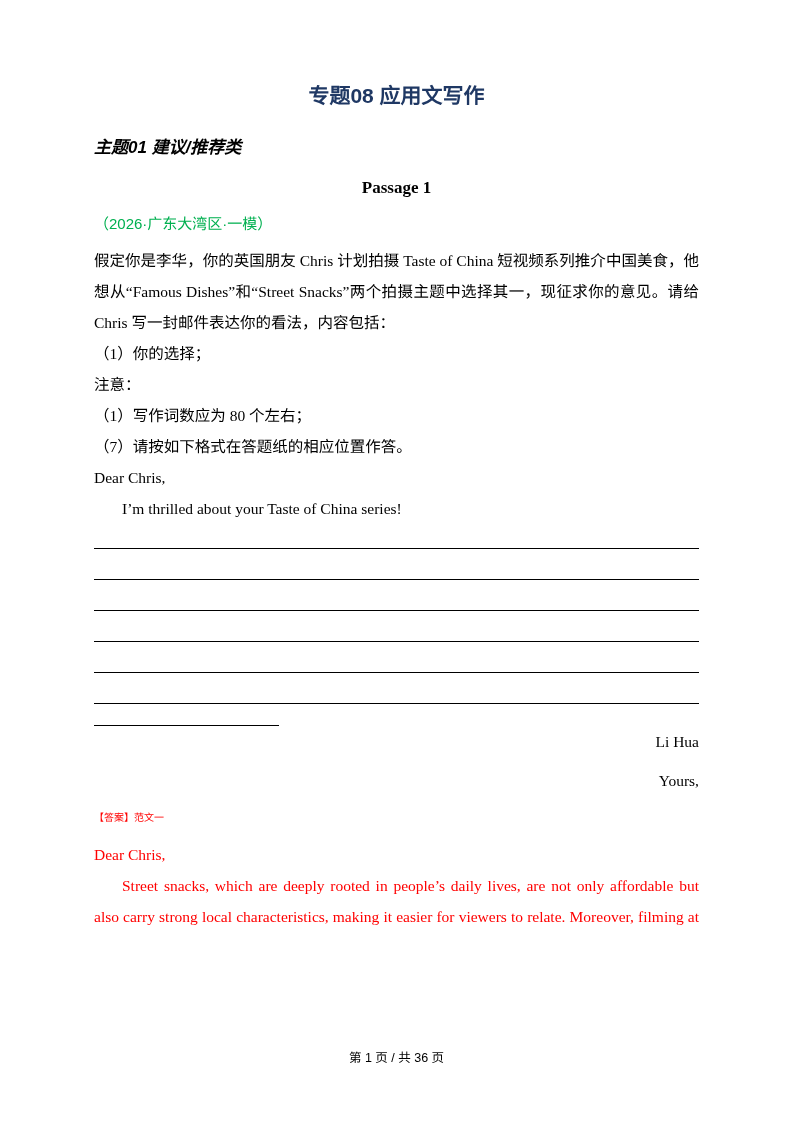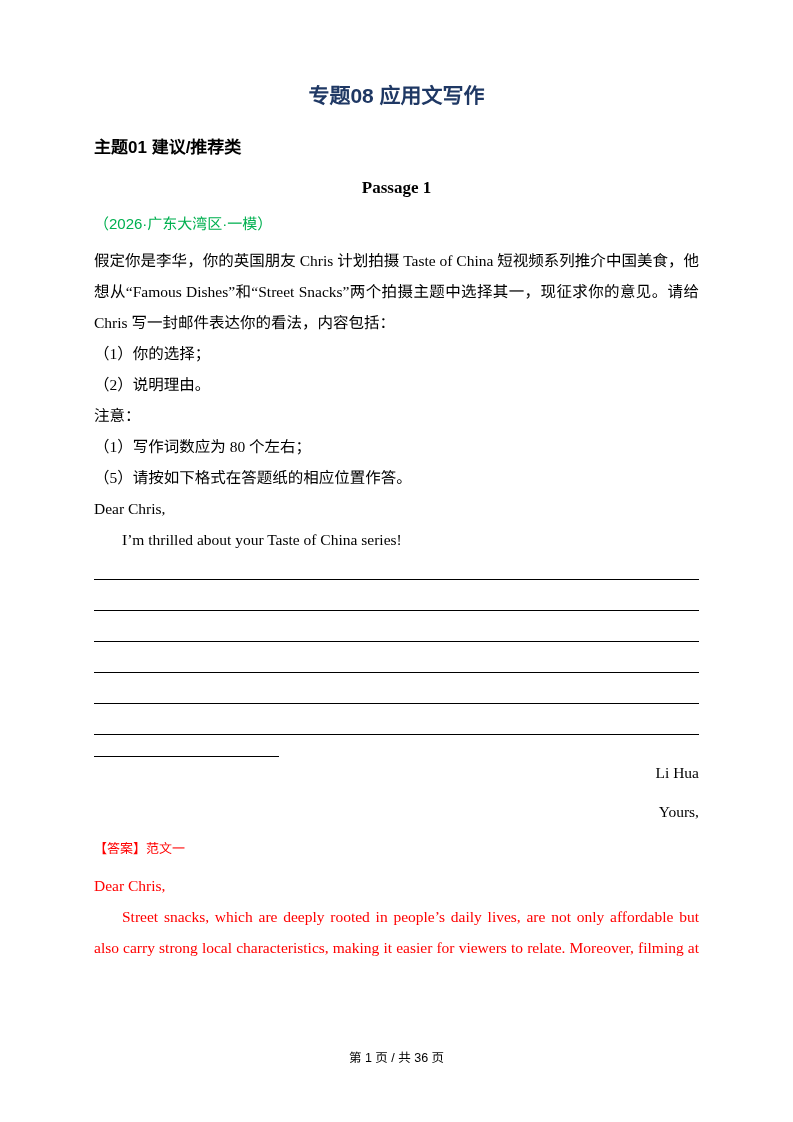--- a/index.html
+++ b/index.html
@@ -23,20 +23,21 @@
     color: var(--color-title, #1F3864);
     line-height: 30px;
   }
   .topic-heading {
     margin-top: 24px;
     font-family: "Liberation Sans", "DejaVu Sans", sans-serif;
     font-size: 17px;
     font-weight: bold;
     color: #000;
     line-height: 26px;
+    font-style: italic;
   }
   .passage-title {
     margin-top: 16px;
     text-align: center;
     font-size: 17px;
     font-weight: bold;
     line-height: 22px;
   }
   .source {
     margin-top: 14px;
@@ -51,21 +52,21 @@
   }
   .intro { margin-top: 10px; text-align: justify; }
   .indent1 { text-indent: 28px; }
   .write-lines { margin-top: -6px; }
   .write-line { height: 31px; border-bottom: 1px solid #000; }
   .write-line-short { width: 185px; height: 22px; border-bottom: 1px solid #000; }
   .closing { text-align: right; font-size: 15.5px; line-height: 31px; }
   .closing-first { margin-top: 8px; }
   .answer-label {
     margin-top: 6px;
-    font-size: 13px;
+    font-size: 10px;
     color: var(--color-answer, #FF0000);
     line-height: 31px;
   }
   .answer-text {
     font-size: 15.5px;
     color: var(--color-answer, #FF0000);
     line-height: 31px;
   }
   .answer-salutation { margin-top: 6px; }
   .justify { text-align: justify; }
@@ -91,25 +92,24 @@
 
   <h2 class="topic-heading">主题01 建议/推荐类</h2>
 
   <h3 class="passage-title">Passage 1</h3>
 
   <p class="source">（2026·广东大湾区·一模）</p>
 
   <p class="body-para intro">假定你是李华，你的英国朋友 Chris 计划拍摄 Taste of China 短视频系列推介中国美食，他想从“Famous Dishes”和“Street Snacks”两个拍摄主题中选择其一，现征求你的意见。请给 Chris 写一封邮件表达你的看法，内容包括：</p>
 
   <p class="body-para">（1）你的选择；</p>
-  <p class="body-para">（2）说明理由。</p>
 
   <p class="body-para">注意：</p>
   <p class="body-para">（1）写作词数应为 80 个左右；</p>
-  <p class="body-para">（5）请按如下格式在答题纸的相应位置作答。</p>
+  <p class="body-para">（7）请按如下格式在答题纸的相应位置作答。</p>
 
   <p class="body-para">Dear Chris,</p>
   <p class="body-para indent1">I’m thrilled about your Taste of China series!</p>
 
   <div class="write-lines">
     <div class="write-line"></div>
     <div class="write-line"></div>
     <div class="write-line"></div>
     <div class="write-line"></div>
     <div class="write-line"></div>

